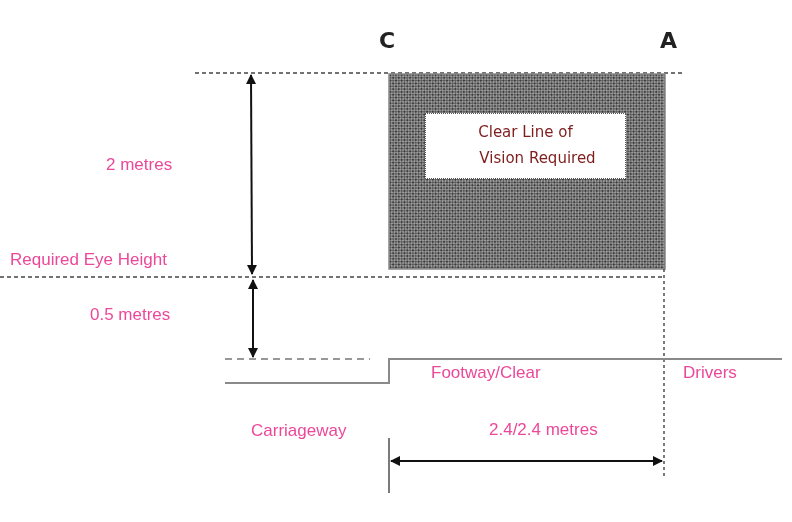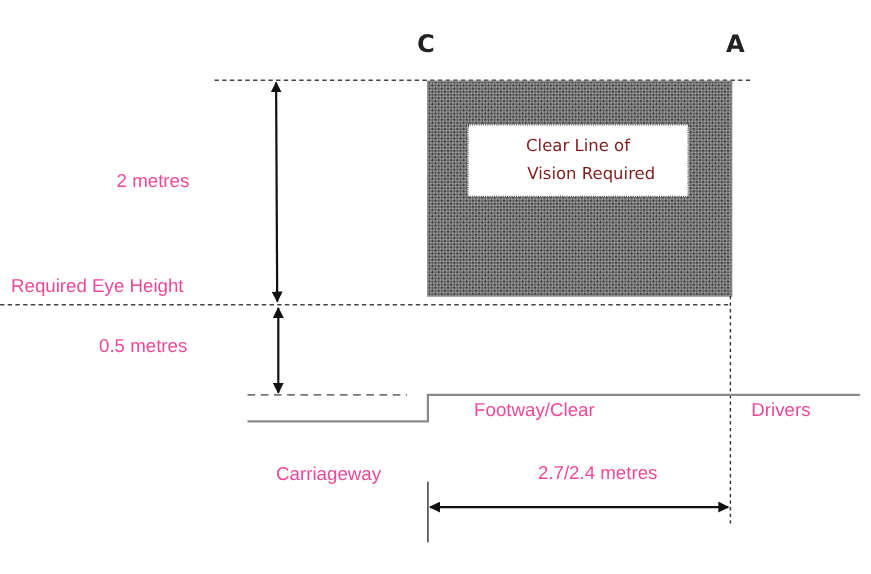--- a/index.html
+++ b/index.html
@@ -62,13 +62,13 @@
   <div style="line-height:26px;padding-left:24px;">Vision Required</div>
 </div>
 
 <div class="lbl" style="left:106px; top:155px;">2 metres</div>
 <div class="lbl" style="left:10px; top:250px;">Required Eye Height</div>
 <div class="lbl" style="left:90px; top:305px;">0.5 metres</div>
 
 <div class="lbl" style="left:251px; top:392px;margin-top:29px;">Carriageway</div>
 <div class="lbl" style="left:431px; top:363px;">Footway/Clear</div>
 <div class="lbl" style="left:683px; top:363px;">Drivers</div>
-<div class="lbl" style="left:489px; top:420px;">2.7/2.4 metres</div>
+<div class="lbl" style="left:489px; top:420px;">2.4/2.4 metres</div>
 
 </body></html>

